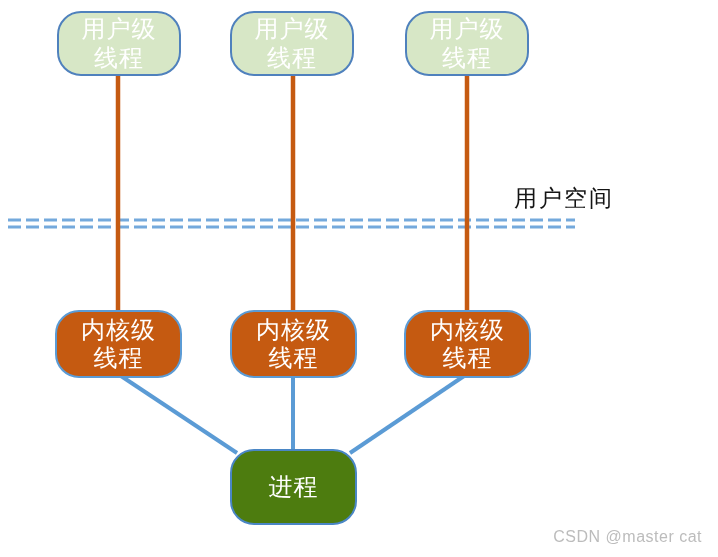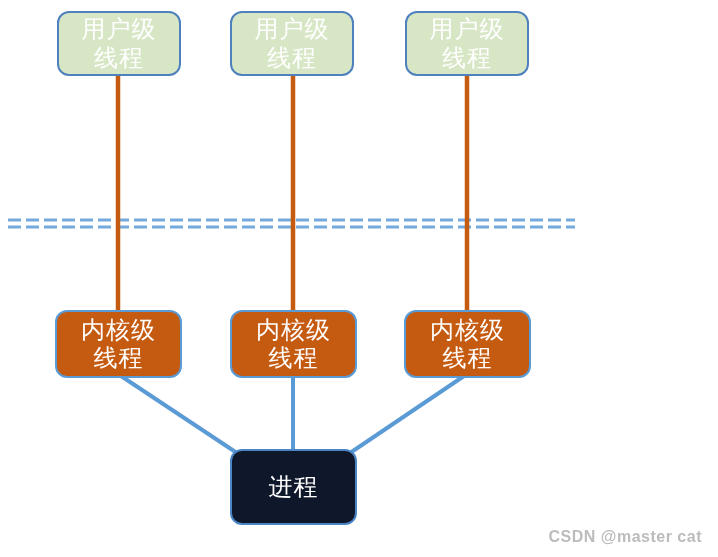--- a/index.html
+++ b/index.html
@@ -11,21 +11,21 @@
     font-family: "Liberation Serif", "DejaVu Serif", serif;
   }
   #canvas { position: absolute; inset: 0; width: 718px; height: 557px; }
 
   svg.wires { position: absolute; left: 0; top: 0; z-index: 1; }
 
   .node {
     position: absolute;
     z-index: 2;
     box-sizing: border-box;
-    border-radius: 12px;
+    border-radius: 24px;
     display: flex;
     align-items: center;
     justify-content: center;
     text-align: center;
     color: #ffffff;
     font-size: 24px;
     line-height: 1.17;
     white-space: pre-line;
     letter-spacing: 1px;
   }
@@ -34,21 +34,21 @@
     background: #d7e7c6;
     border: 2.5px solid #4f81bd;
   }
   .node.kernel {
     width: 127px; height: 68px; top: 310px;
     background: #c55a11;
     border: 2.5px solid #5b9bd5;
   }
   .node.process {
     width: 127px; height: 76px; top: 449px; left: 230px;
-    background: #0f172a;
+    background: #4d7c0f;
     border: 2.5px solid #4a86c5;
   }
   .u1 { left: 57px; }  .u2 { left: 230px; }  .u3 { left: 405px; }
   .k1 { left: 55px; }  .k2 { left: 230px; }  .k3 { left: 404px; }
 
   .space-label {
     position: absolute;
     z-index: 3;
     color: #141414;
     font-size: 23px;
@@ -59,21 +59,20 @@
   .space-label.kernel-space{ left: 516px; top: 239px; }
 
   .watermark {
     position: absolute;
     z-index: 3;
     right: 16px; top: 528px;
     color: #bcbcbc;
     font-size: 16px;
     font-family: "Liberation Sans", "DejaVu Sans", sans-serif;
     letter-spacing: 0.5px;
-    font-weight: bold;
   }
 </style>
 </head>
 <body>
 
 <div id="canvas">
 
   <svg class="wires" width="718" height="557" viewBox="0 0 718 557">
 
     <line x1="8" y1="220" x2="575" y2="220" stroke="#74a9dc" stroke-width="3" stroke-dasharray="13 5"></line>
@@ -97,16 +96,17 @@
 
   <div class="node kernel k1">内核级
 线程</div>
   <div class="node kernel k2">内核级
 线程</div>
   <div class="node kernel k3">内核级
 线程</div>
 
   <div class="node process">进程</div>
 
+  <div class="space-label user-space">用户空间</div>
 
   <div class="watermark">CSDN @master cat</div>
 
 </div>
 
 </body></html>

